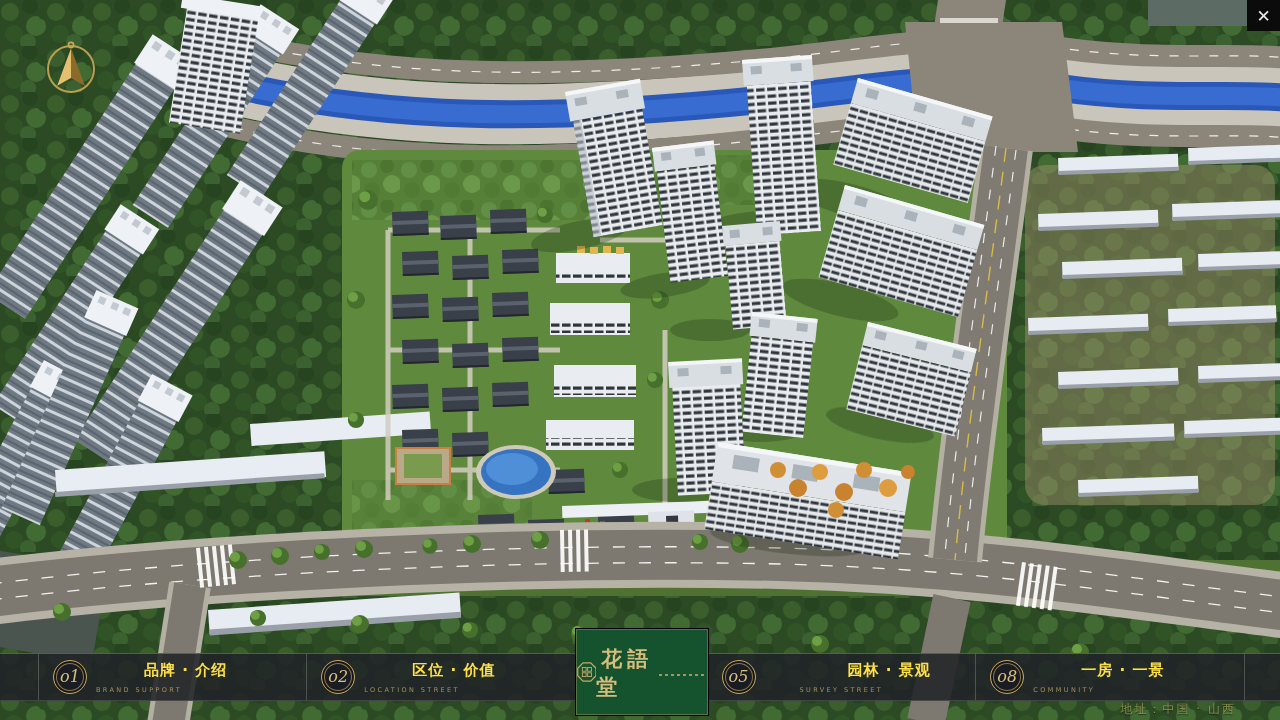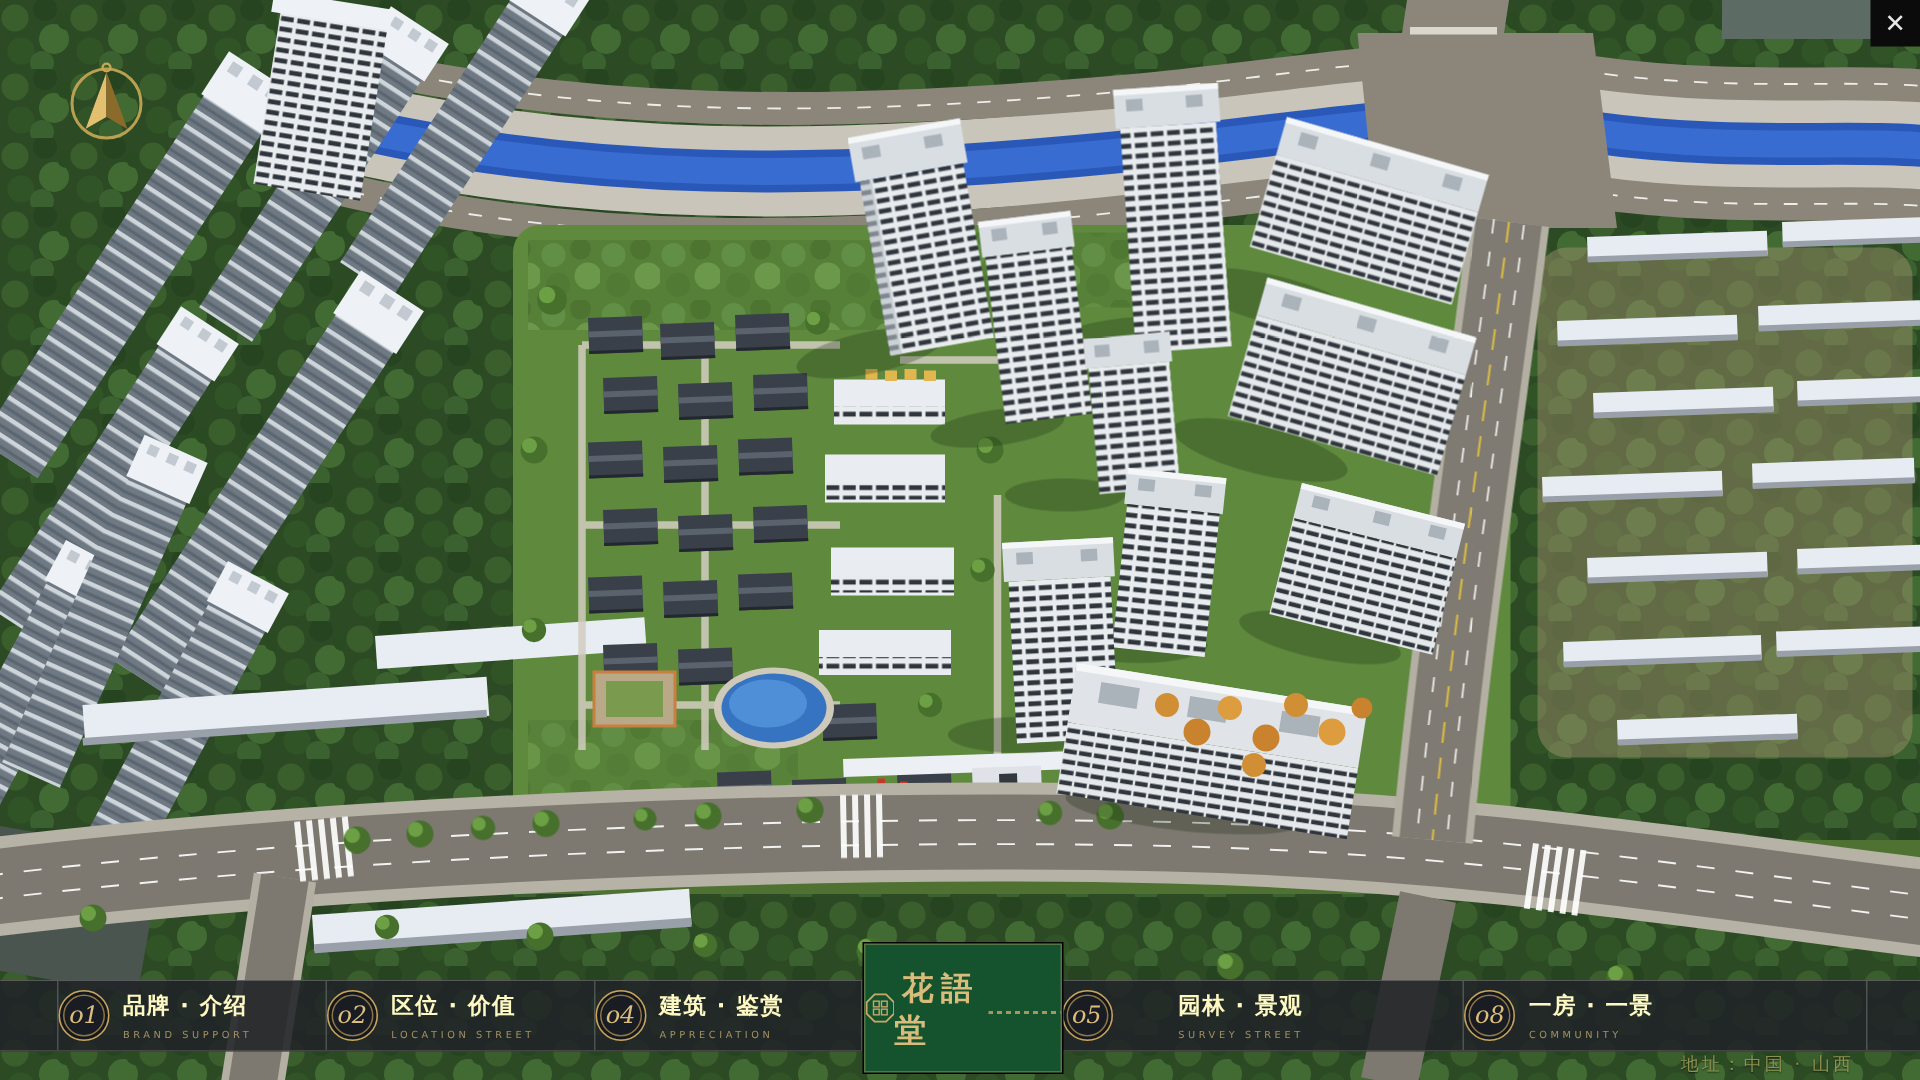--- a/index.html
+++ b/index.html
@@ -15,33 +15,33 @@
   
   .compass{position:absolute;left:42px;top:38px;width:58px;height:58px;z-index:30;}
 
   
   .navbar{position:absolute;left:0;bottom:19px;width:1280px;height:46px;z-index:50;
     background:rgba(32,34,39,0.87);border-top:1px solid rgba(150,150,150,0.45);
     border-bottom:1px solid rgba(90,90,90,0.6);display:flex;align-items:stretch;}
   .nav-group{display:flex;flex:1;align-items:stretch;}
   .nav-group.left{margin-left:38px;}
   .nav-group.right{margin-right:35px;}
-  .nav-item{flex:1;display:flex;align-items:center;gap:9px;
+  .nav-item{flex:1;display:flex;align-items:center;gap:9px;padding-left:14px;
     border-left:1px solid rgba(255,255,255,0.20);cursor:pointer;}
   .nav-group.left .nav-item:last-child{border-right:1px solid rgba(255,255,255,0.20);}
   .nav-group.right .nav-item:first-child{border-left:none;gap:44px;}
   .nav-group.right .nav-item:last-child{border-right:1px solid rgba(255,255,255,0.20);}
   .badge{width:32px;height:32px;border-radius:50%;flex:0 0 32px;background:#191d23;
     border:1.5px solid #c9a55e;
     box-shadow:inset 0 0 0 2px #14171c, inset 0 0 0 3px rgba(180,150,85,0.75);
     display:flex;align-items:center;justify-content:center;}
   .badge span{font-family:"DejaVu Serif","Liberation Serif",serif;font-style:italic;
     color:#dcbe7c;font-size:16px;line-height:1;}
   .nav-text{display:flex;flex-direction:column;justify-content:center;}
-  .nav-zh{color:#fef9c3;font-weight:bold;font-size:15px;letter-spacing:1px;white-space:nowrap;}
+  .nav-zh{color:#fde047;font-weight:bold;font-size:15px;letter-spacing:1px;white-space:nowrap;margin-left:48px;}
   .nav-en{color:#a4915e;font-size:6.5px;letter-spacing:2.4px;margin-top:6px;white-space:nowrap;}
 
   
   .logo-box{flex:0 0 130px;height:84px;margin-top:-25px;background:#14532d;
     border:1px solid rgba(190,165,105,0.4);box-shadow:0 0 0 1px #000;z-index:55;
     display:flex;flex-direction:row;align-items:center;justify-content:center;cursor:pointer;}
   .logo-title{color:#d8bc7c;font-size:21px;font-weight:bold;letter-spacing:5px;margin-top:2px;
     font-family:"DejaVu Serif","Liberation Serif",serif;text-indent:5px;}
   .logo-sub{width:62px;height:2px;margin-top:5px;
     background:repeating-linear-gradient(90deg,rgba(200,170,100,0.8) 0 3px,transparent 3px 6px);}
@@ -455,29 +455,20 @@
       </div>
       <div class="nav-item">
         <div class="badge">
             <span>o2</span>
           </div>
         <div class="nav-text">
           <span class="nav-zh">区位 · 价值</span>
           <span class="nav-en">LOCATION STREET</span>
         </div>
       </div>
-      <div class="nav-item">
-        <div class="badge">
-            <span>o4</span>
-          </div>
-        <div class="nav-text">
-          <span class="nav-zh">建筑 · 鉴赏</span>
-          <span class="nav-en">APPRECIATION</span>
-        </div>
-      </div>
     </div>
 
     <div class="logo-box">
       <svg width="26" height="26" viewBox="0 0 26 26">
         <polygon points="8,1 18,1 25,8 25,18 18,25 8,25 1,18 1,8" fill="none" stroke="#c9a96a" stroke-width="1.6"></polygon>
         <rect x="7" y="7" width="5" height="5" fill="none" stroke="#c9a96a" stroke-width="1.2"></rect>
         <rect x="14" y="7" width="5" height="5" fill="none" stroke="#c9a96a" stroke-width="1.2"></rect>
         <rect x="7" y="14" width="5" height="5" fill="none" stroke="#c9a96a" stroke-width="1.2"></rect>
         <rect x="14" y="14" width="5" height="5" fill="none" stroke="#c9a96a" stroke-width="1.2"></rect>
       </svg>

